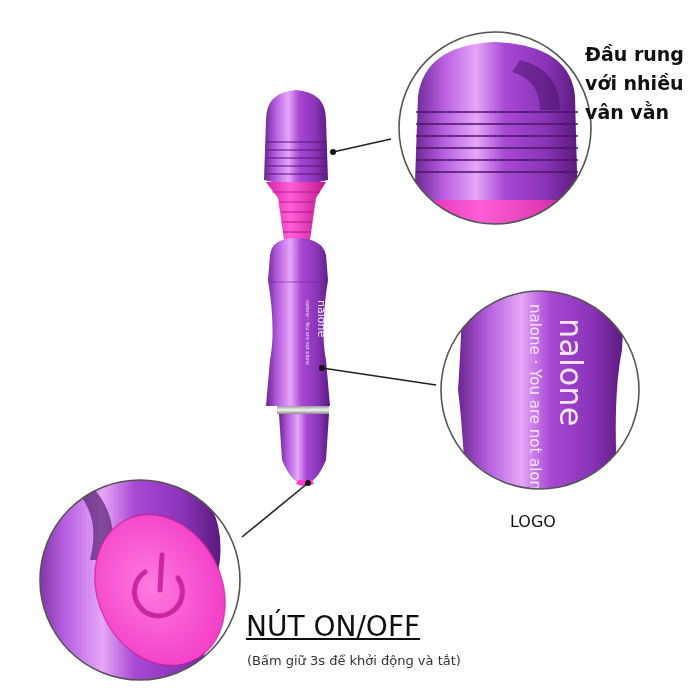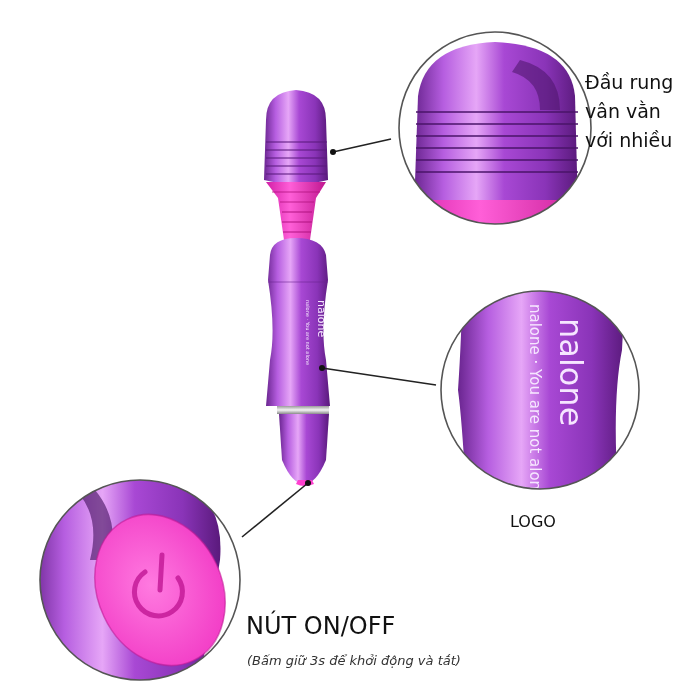--- a/index.html
+++ b/index.html
@@ -1,24 +1,24 @@
 <!DOCTYPE html>
 <html><head>
   <meta charset="utf-8">
   <style>
     html, body { margin: 0; padding: 0; background: #ffffff; }
     body { width: 700px; height: 700px; position: relative; overflow: hidden; font-family: "DejaVu Sans", "Liberation Sans", sans-serif; }
     .abs { position: absolute; }
     svg { display: block; }
     .label { color: #111; font-size: 19px; line-height: 29px; position: absolute; }
-    .label-head { left: 585px; top: 40px; width: 115px; font-weight: 400; margin-top: 28px; }
+    .label-head { left: 585px; top: 40px; width: 115px; font-weight: 700; }
     .label-head span { display: block; }
     .label-logo { left: 510px; top: 507px; font-size: 16px; }
-    .label-btn { left: 246px; top: 612px; font-size: 24px; }
-    .label-btn-sub { left: 247px; top: 646px; font-size: 13px; font-style: italic; color: #333; }
+    .label-btn { left: 246px; top: 612px; font-size: 28px; text-decoration: underline; }
+    .label-btn-sub { left: 247px; top: 646px; font-size: 13px; color: #333; }
   </style>
 </head>
 <body>
 
 <svg class="abs" style="left:0;top:0" width="700" height="700" viewBox="0 0 700 700">
   <defs>
     <linearGradient id="gBody" x1="0" x2="1" y1="0" y2="0">
       <stop offset="0" stop-color="#6a2590"></stop>
       <stop offset="0.18" stop-color="#b65ee0"></stop>
       <stop offset="0.38" stop-color="#e6a6f7"></stop>
@@ -136,20 +136,20 @@
         <path d="M145 572 A24 24 0 1 0 178 578"></path>
         <line x1="162" y1="555" x2="160" y2="590"></line>
       </g>
     </g>
     <circle cx="140" cy="580" r="100" fill="none" stroke="#555" stroke-width="1.6"></circle>
   </g>
 </svg>
 
 <div class="label label-head">
   <span>Đầu rung</span>
+  <span>với nhiều</span>
   <span>vân vằn</span>
-  <span>với nhiều</span>
 </div>
 
 <div class="label label-logo">LOGO</div>
 
 <div class="label label-btn">NÚT ON/OFF</div>
 <div class="label label-btn-sub">(Bấm giữ 3s để khởi động và tắt)</div>
 
 </body></html>

